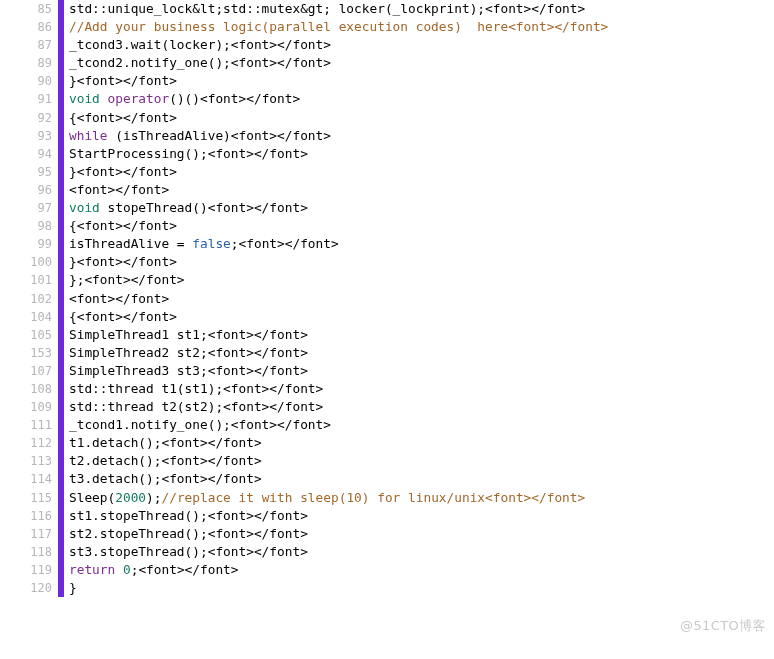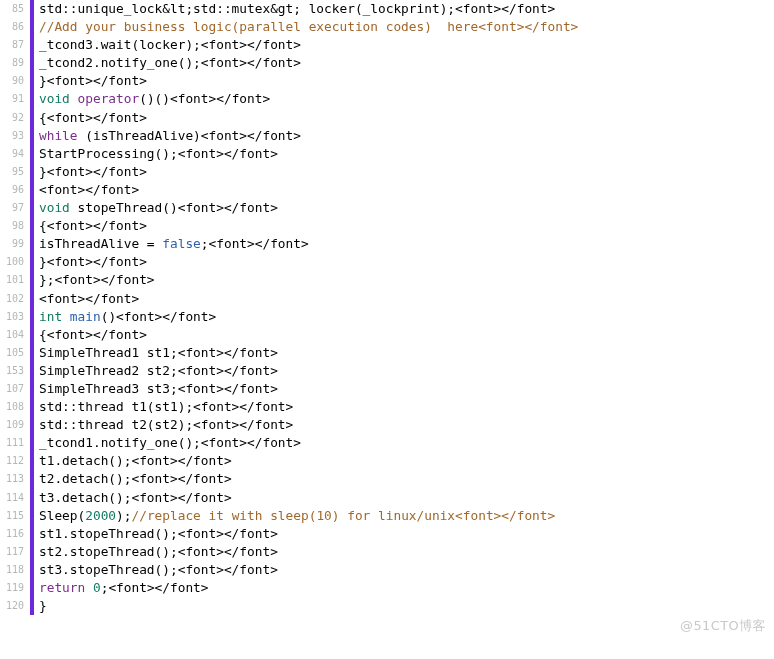--- a/index.html
+++ b/index.html
@@ -36,25 +36,26 @@
     white-space: pre;
   }
 
   .line-number {
     flex: 0 0 auto;
     width: 24px;
     text-align: right;
     padding-right: 6px;
     color: #b6b6b6;
     font-family: "DejaVu Sans Mono", "Liberation Mono", monospace;
-    font-size: 10px;
+    font-size: 12px;
     line-height: 18.1px;
     user-select: none;
-    border-right: 4px solid #6d28d9;
+    border-right: 6px solid #6d28d9;
     box-sizing: content-box;
+    margin-left: 28px;
   }
 
   .line-code {
     flex: 1 1 auto;
     padding-left: 5px;
     color: #000000;
     font-family: "DejaVu Sans Mono", "Liberation Mono", monospace;
     font-size: 12.8px;
     line-height: 18.1px;
     white-space: pre;
@@ -98,21 +99,20 @@
       <li class="code-line"><span class="line-number">93</span><span class="line-code"><span class="tok-kw">while</span><span class="tok-plain"> (isThreadAlive)&lt;font&gt;&lt;/font&gt;</span></span></li>
       <li class="code-line"><span class="line-number">94</span><span class="line-code"><span class="tok-plain">StartProcessing();&lt;font&gt;&lt;/font&gt;</span></span></li>
       <li class="code-line"><span class="line-number">95</span><span class="line-code"><span class="tok-plain">}&lt;font&gt;&lt;/font&gt;</span></span></li>
       <li class="code-line"><span class="line-number">96</span><span class="line-code"><span class="tok-plain">&lt;font&gt;&lt;/font&gt;</span></span></li>
       <li class="code-line"><span class="line-number">97</span><span class="line-code"><span class="tok-type">void</span><span class="tok-plain"> stopeThread()&lt;font&gt;&lt;/font&gt;</span></span></li>
       <li class="code-line"><span class="line-number">98</span><span class="line-code"><span class="tok-plain">{&lt;font&gt;&lt;/font&gt;</span></span></li>
       <li class="code-line"><span class="line-number">99</span><span class="line-code"><span class="tok-plain">isThreadAlive = </span><span class="tok-lit">false</span><span class="tok-plain">;&lt;font&gt;&lt;/font&gt;</span></span></li>
       <li class="code-line"><span class="line-number">100</span><span class="line-code"><span class="tok-plain">}&lt;font&gt;&lt;/font&gt;</span></span></li>
       <li class="code-line"><span class="line-number">101</span><span class="line-code"><span class="tok-plain">};&lt;font&gt;&lt;/font&gt;</span></span></li>
       <li class="code-line"><span class="line-number">102</span><span class="line-code"><span class="tok-plain">&lt;font&gt;&lt;/font&gt;</span></span></li>
-      <li class="code-line"><span class="line-number">103</span><span class="line-code"><span class="tok-type">int</span><span class="tok-plain"> </span><span class="tok-fn">main</span><span class="tok-plain">()&lt;font&gt;&lt;/font&gt;</span></span></li>
       <li class="code-line"><span class="line-number">104</span><span class="line-code"><span class="tok-plain">{&lt;font&gt;&lt;/font&gt;</span></span></li>
       <li class="code-line"><span class="line-number">105</span><span class="line-code"><span class="tok-plain">SimpleThread1 st1;&lt;font&gt;&lt;/font&gt;</span></span></li>
       <li class="code-line"><span class="line-number">153</span><span class="line-code"><span class="tok-plain">SimpleThread2 st2;&lt;font&gt;&lt;/font&gt;</span></span></li>
       <li class="code-line"><span class="line-number">107</span><span class="line-code"><span class="tok-plain">SimpleThread3 st3;&lt;font&gt;&lt;/font&gt;</span></span></li>
       <li class="code-line"><span class="line-number">108</span><span class="line-code"><span class="tok-plain">std::thread t1(st1);&lt;font&gt;&lt;/font&gt;</span></span></li>
       <li class="code-line"><span class="line-number">109</span><span class="line-code"><span class="tok-plain">std::thread t2(st2);&lt;font&gt;&lt;/font&gt;</span></span></li>
       <li class="code-line"><span class="line-number">111</span><span class="line-code"><span class="tok-plain">_tcond1.notify_one();&lt;font&gt;&lt;/font&gt;</span></span></li>
       <li class="code-line"><span class="line-number">112</span><span class="line-code"><span class="tok-plain">t1.detach();&lt;font&gt;&lt;/font&gt;</span></span></li>
       <li class="code-line"><span class="line-number">113</span><span class="line-code"><span class="tok-plain">t2.detach();&lt;font&gt;&lt;/font&gt;</span></span></li>
       <li class="code-line"><span class="line-number">114</span><span class="line-code"><span class="tok-plain">t3.detach();&lt;font&gt;&lt;/font&gt;</span></span></li>

